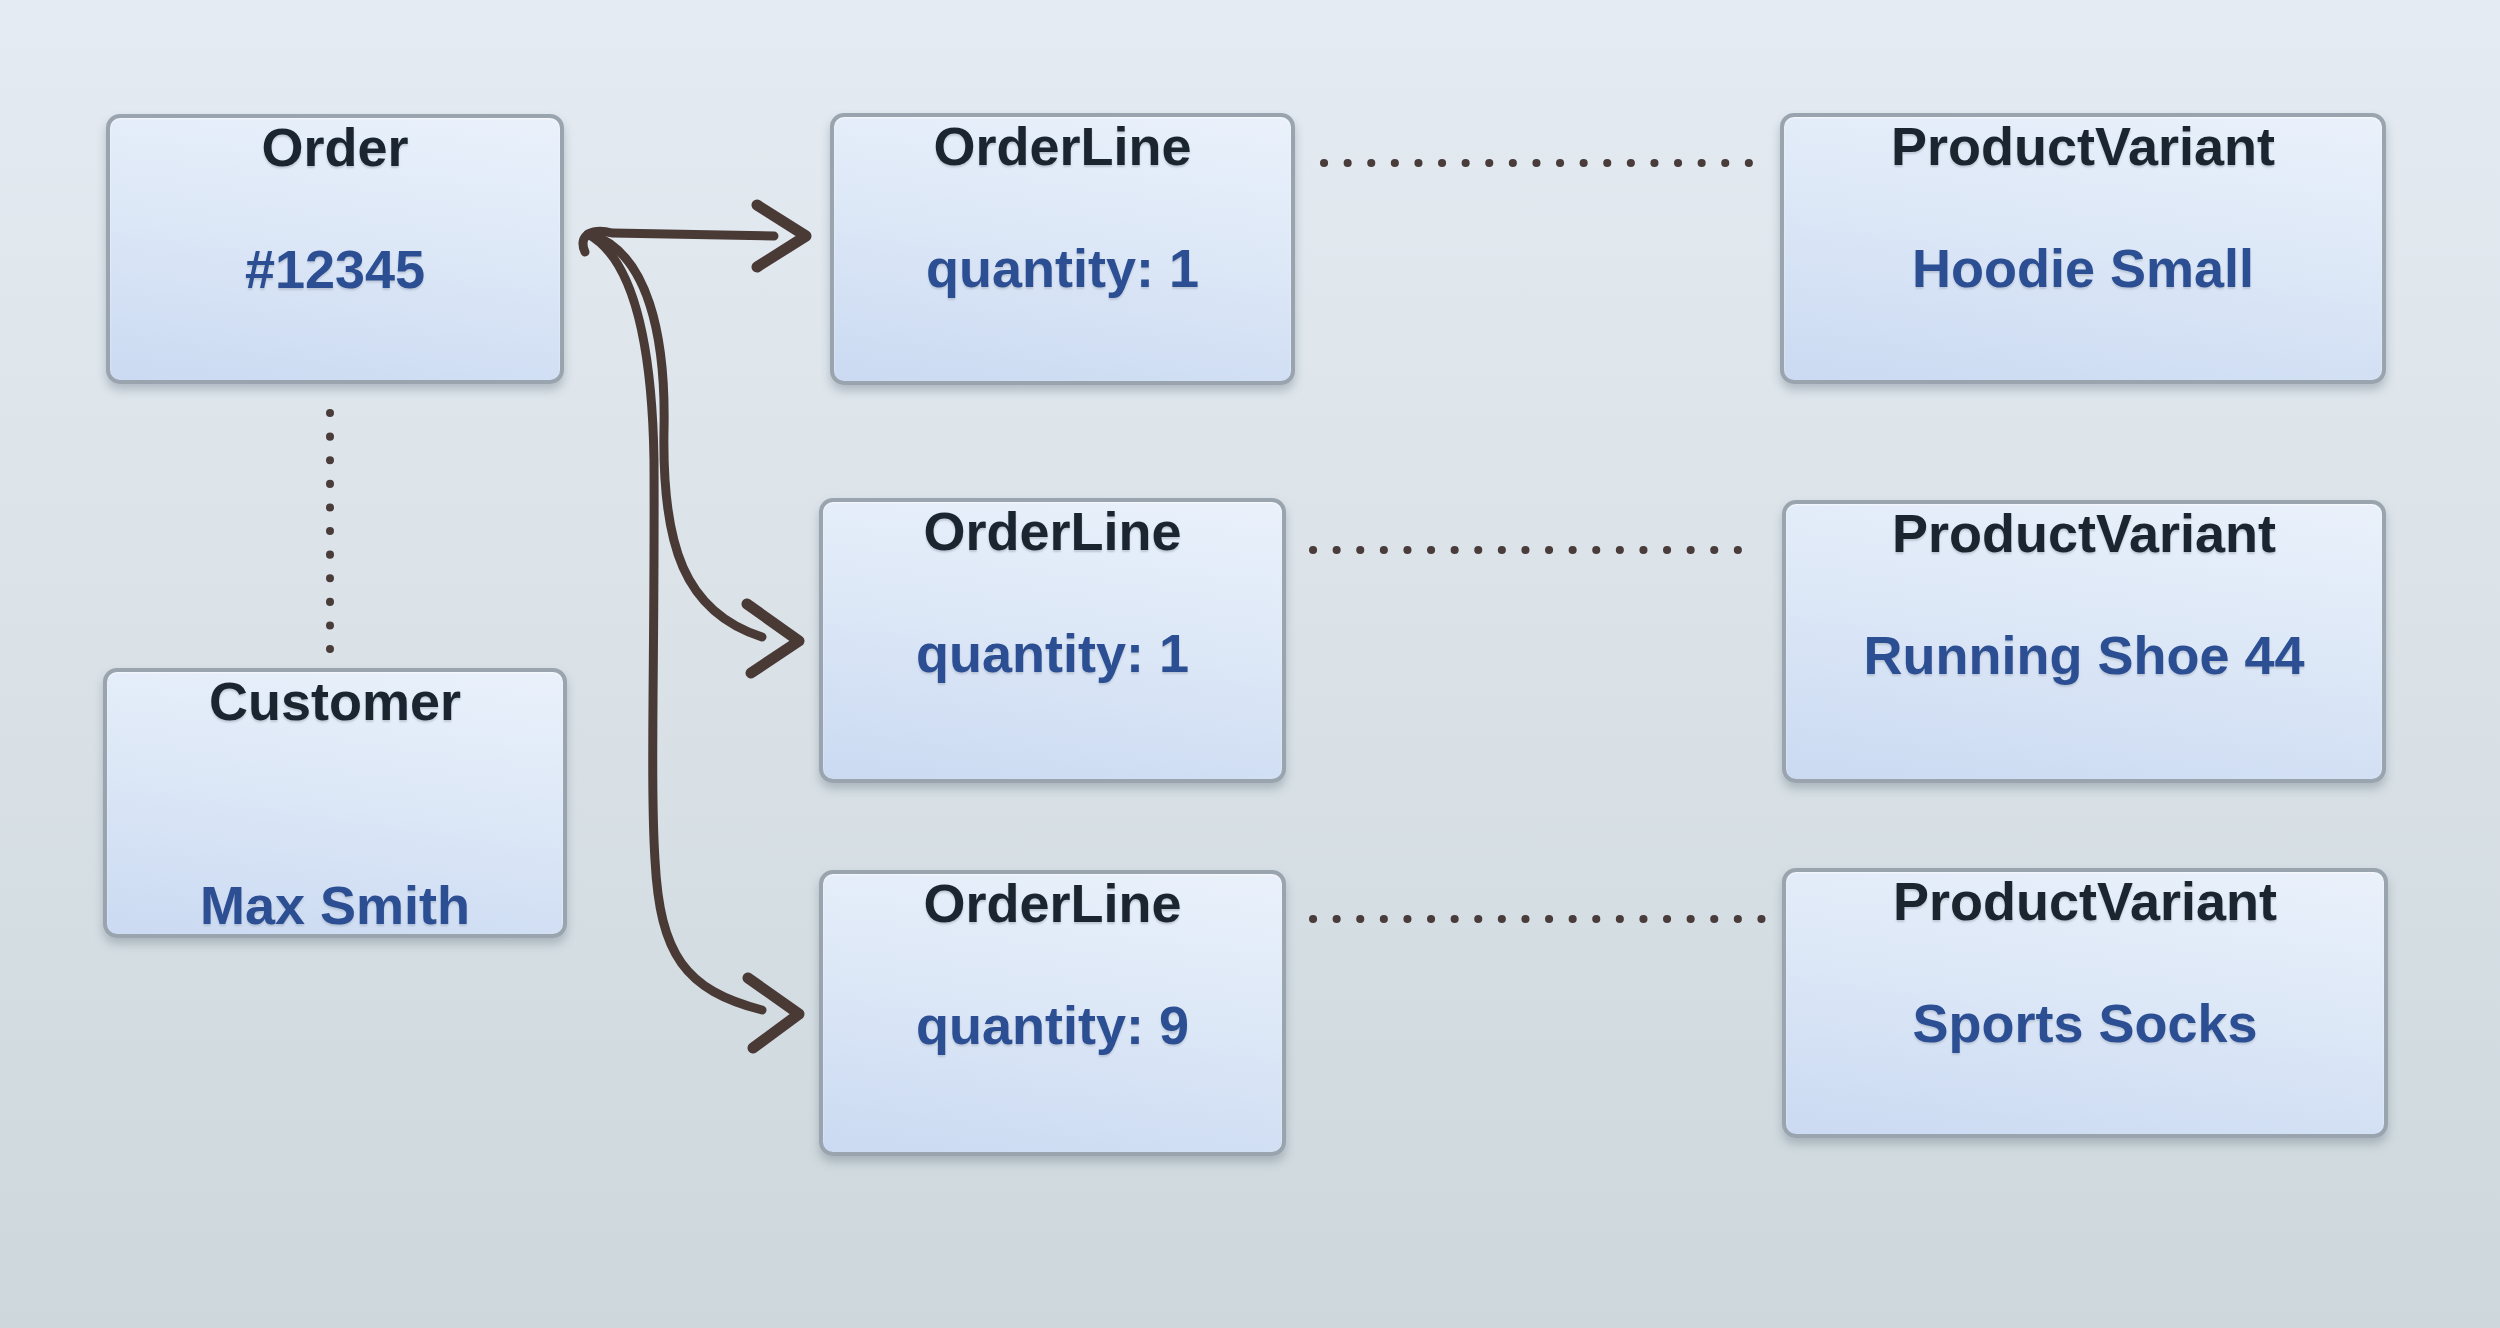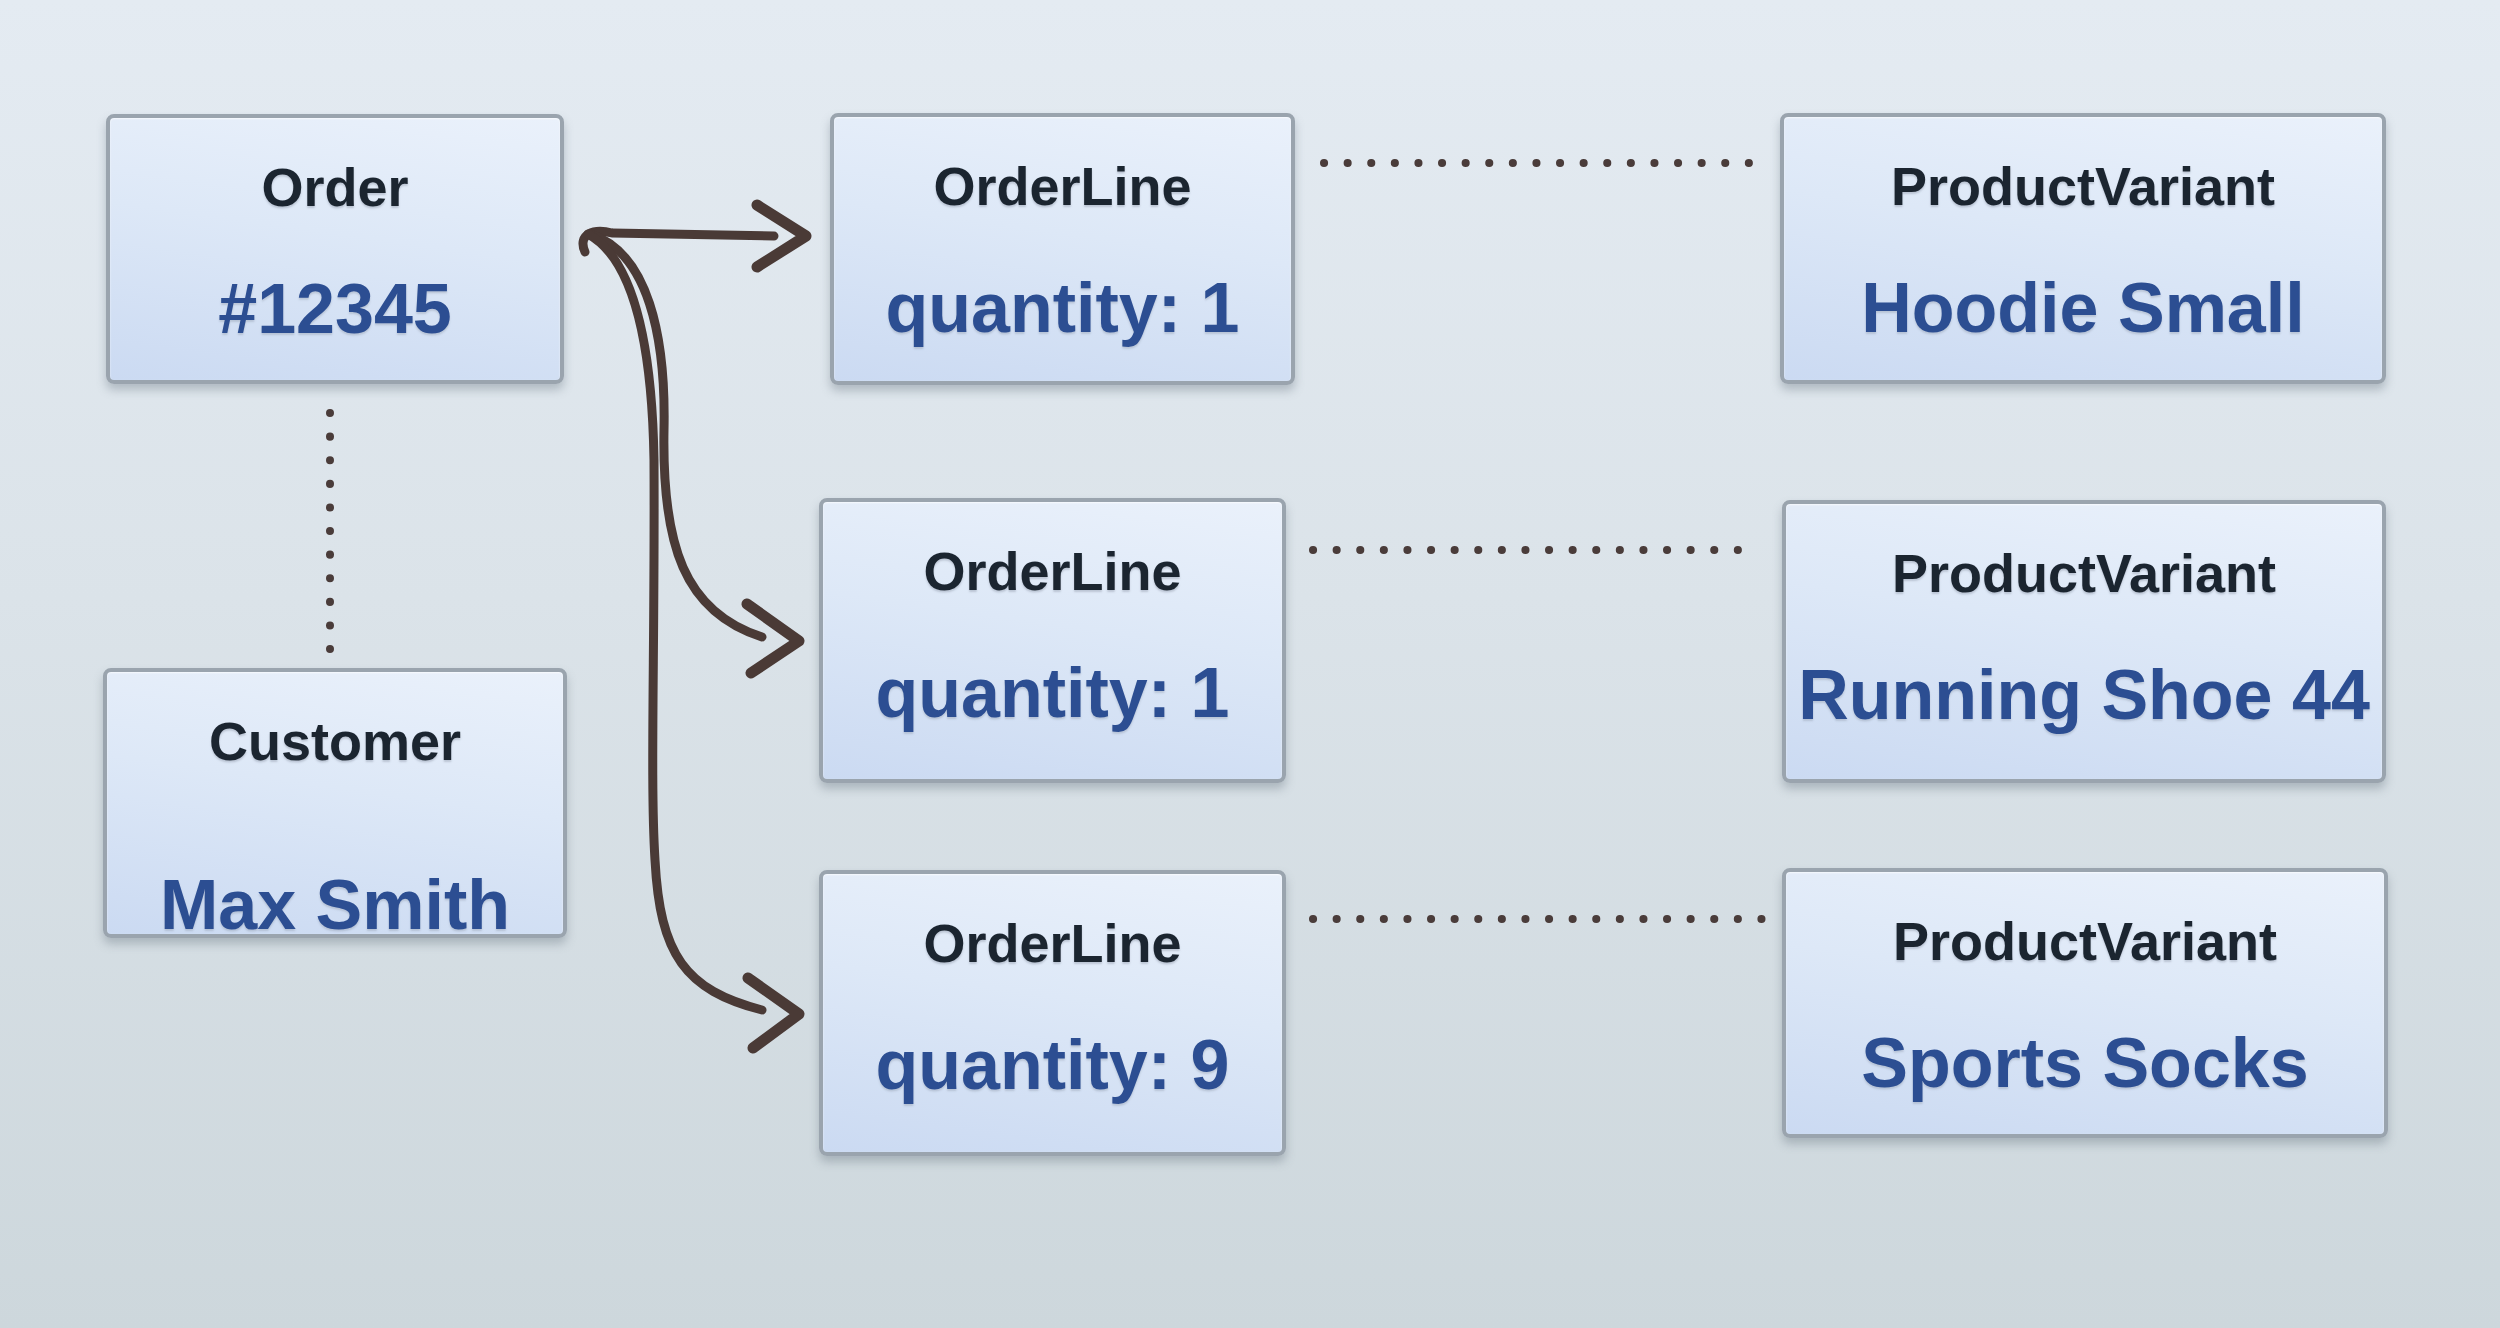--- a/index.html
+++ b/index.html
@@ -10,37 +10,37 @@
     background:linear-gradient(180deg,
       var(--background-top,#e4ebf2) 0%,
       #dbe3e9 45%,
       var(--background-bottom,#cdd7dc) 100%);
     font-family:"Liberation Sans", sans-serif;
   }
   .node{
     position:absolute;
     box-sizing:border-box;
     border:4px solid var(--box-border,#9aa4ae);
-    border-radius:8px;
+    border-radius:14px;
     background:linear-gradient(188deg,
       var(--box-fill-top,#eaf1fb) 0%,
       #dde8f7 45%,
       var(--box-fill-bottom,#cbdaf2) 100%);
     box-shadow:0 6px 10px rgba(92,106,117,0.35), inset 0 1px 2px rgba(255,255,255,0.7);
     display:flex;flex-direction:column;align-items:center;
-    padding-top:40px;row-gap:64px;
+    row-gap:64px;
   }
   .node-title{
     font-size:54px;font-weight:700;line-height:58px;
     color:var(--title,#1b2530);
     text-shadow:0 2px 2px rgba(120,130,145,0.35);
     white-space:nowrap;
   }
   .node-value{
-    font-size:70px;font-weight:700;line-height:58px;
+    font-size:54px;font-weight:700;line-height:58px;
     color:var(--value,#2c4e92);
     text-shadow:0 2px 2px rgba(120,130,145,0.30);
     white-space:nowrap;
   }
   
   .pos-order   {left:106px; top:114px; width:458px; height:270px;}
   .pos-customer{left:103px; top:668px; width:464px; height:270px;justify-content:space-between;}
   .pos-ol1     {left:830px; top:113px; width:465px; height:272px;}
   .pos-ol2     {left:819px; top:498px; width:467px; height:285px;}
   .pos-ol3     {left:819px; top:870px; width:467px; height:286px;}

